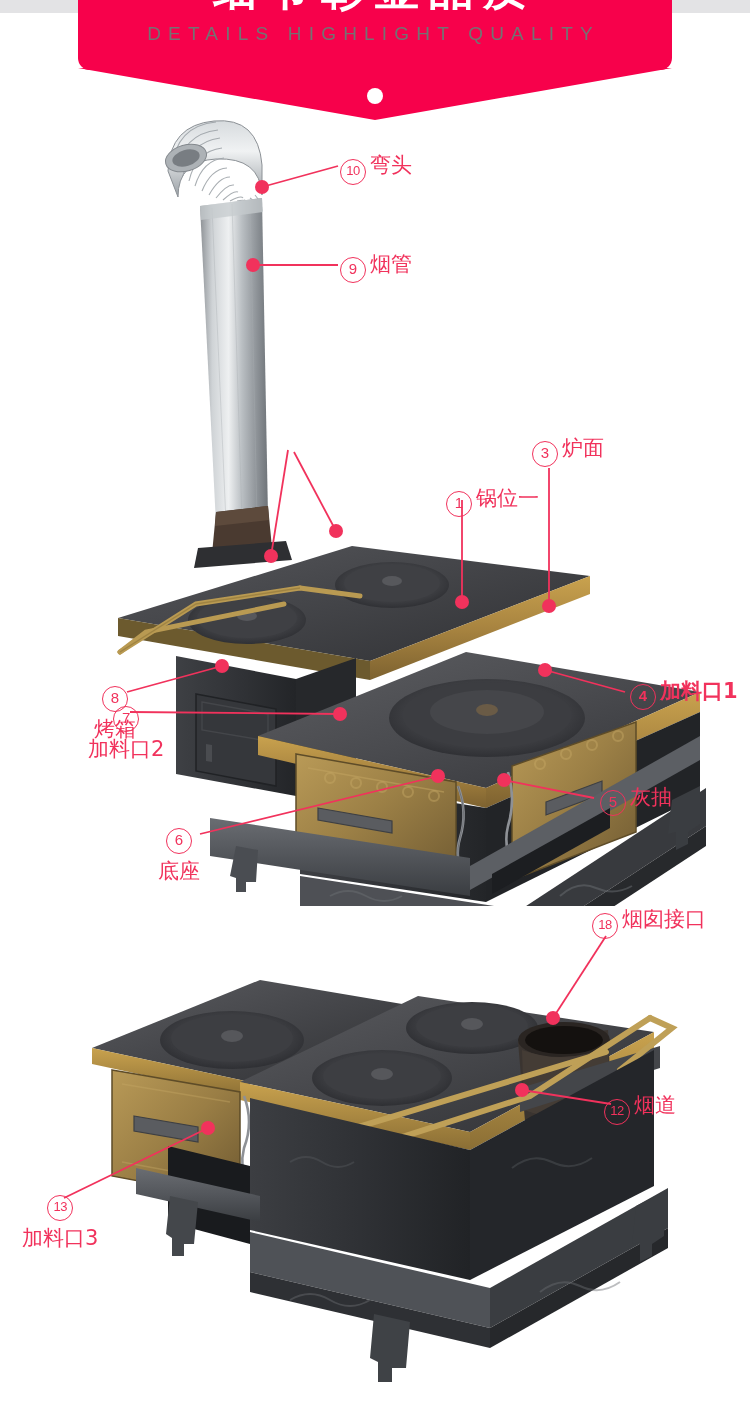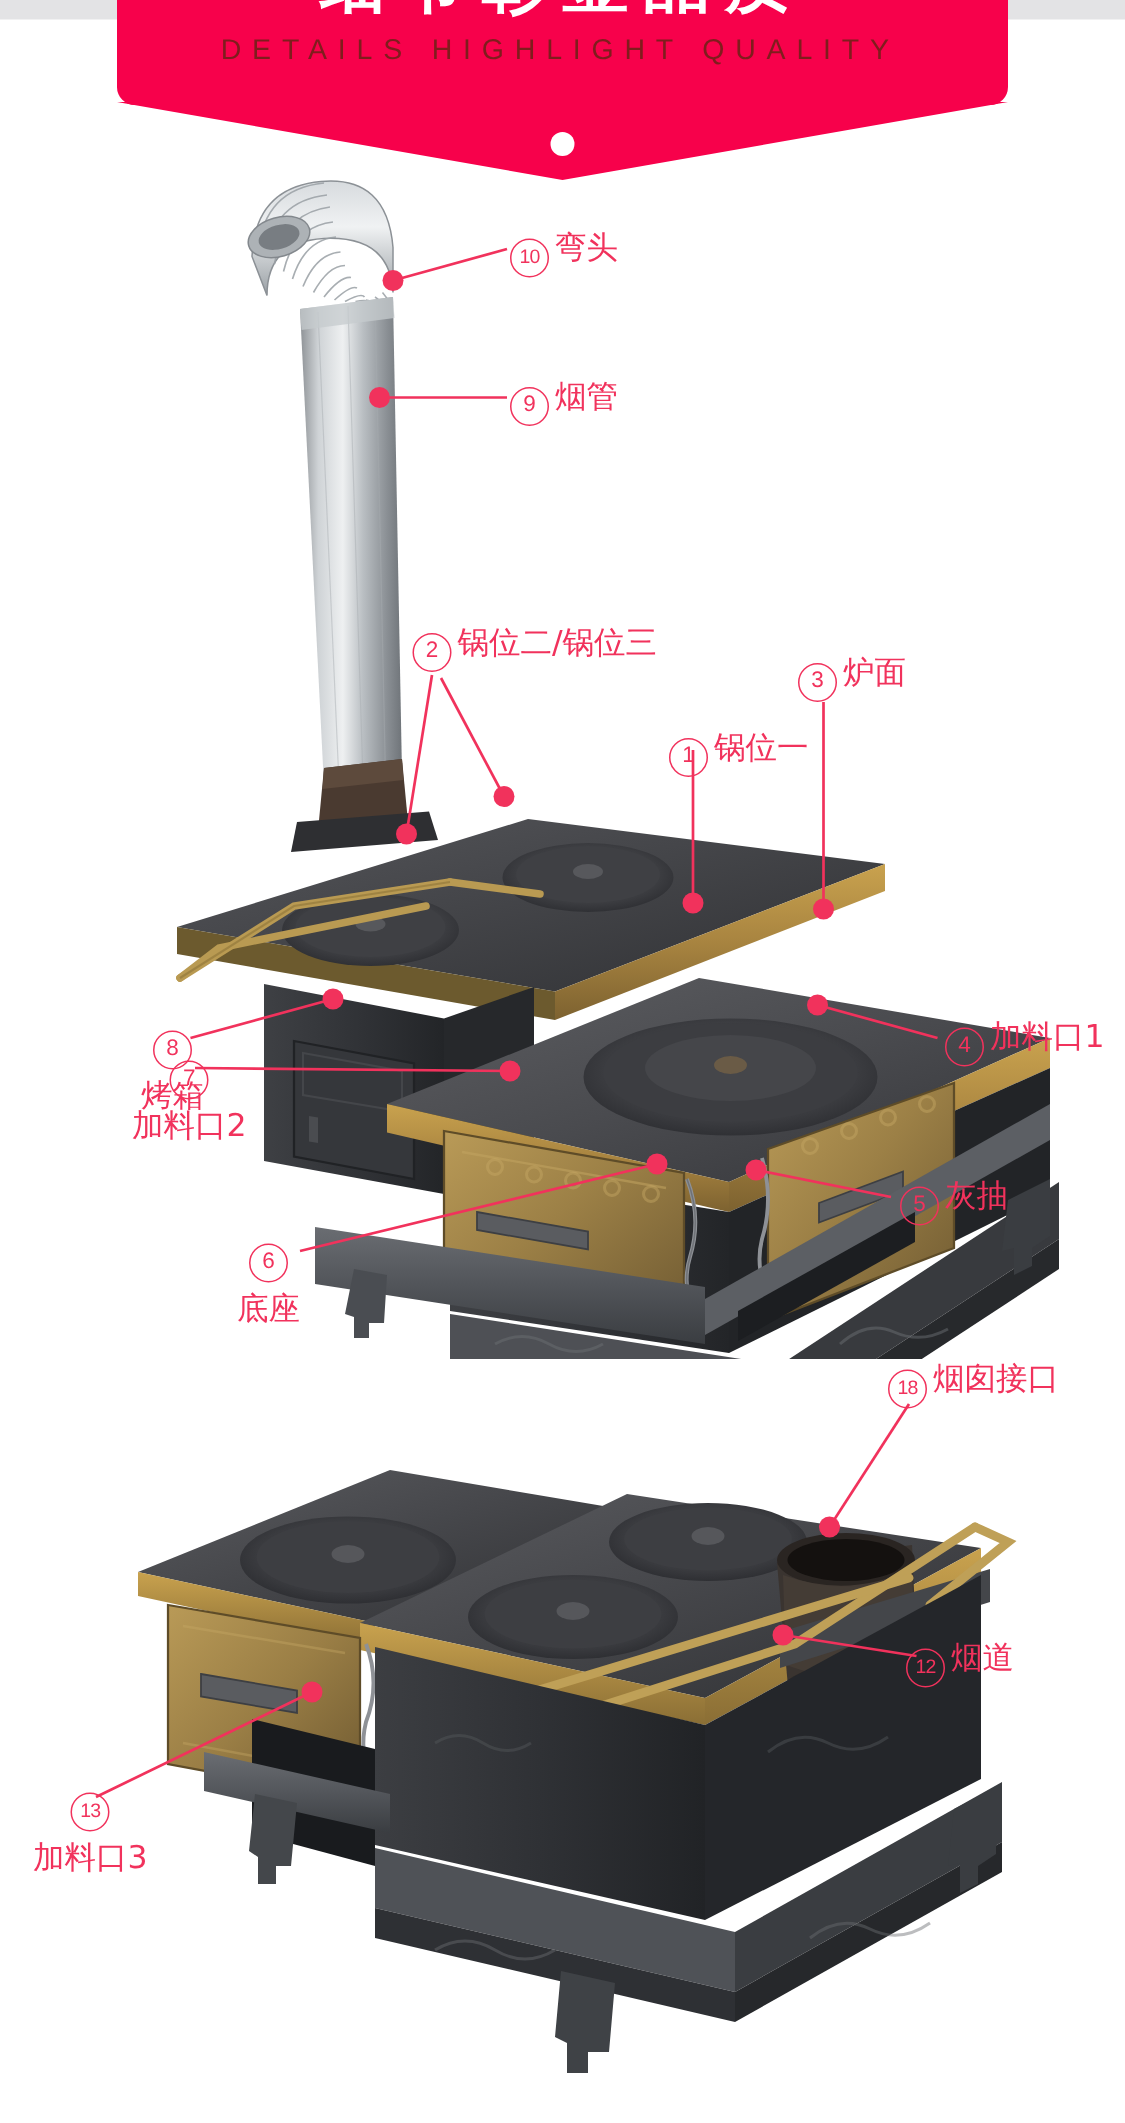--- a/index.html
+++ b/index.html
@@ -25,21 +25,21 @@
   }
   .banner-cn{
     position:absolute;left:78px;top:-34px;width:594px;
     text-align:center;color:#ffffff;
     font-size:44px;font-weight:700;letter-spacing:10px;
     font-family:"DejaVu Sans","Liberation Sans",sans-serif;
     line-height:46px;white-space:nowrap;
   }
   .banner-en{
     position:absolute;left:78px;top:23px;width:591px;
-    text-align:center;color:#7f1d1d;
+    text-align:center;color:#737373;
     font-size:19px;font-weight:300;letter-spacing:7.2px;
     line-height:22px;white-space:nowrap;
   }
   .banner-dot{
     position:absolute;left:367px;top:88px;width:16px;height:16px;
     border-radius:50%;background:#ffffff;
   }
 
   
   .stage{position:absolute;left:0;}
@@ -418,23 +418,20 @@
   </svg>
 
   <div class="callout" style="left:340px;top:152px;">
     <span class="num wide">10</span><span class="txt">弯头</span>
   </div>
 
   <div class="callout" style="left:340px;top:251px;">
     <span class="num">9</span><span class="txt">烟管</span>
   </div>
 
-  <div class="callout" style="left:275px;top:415px;">
-    <span class="num">2</span><span class="txt">锅位二/锅位三</span>
-  </div>
 
   <div class="callout" style="left:446px;top:485px;">
     <span class="num">1</span><span class="txt">锅位一</span>
   </div>
 
   <div class="callout" style="left:532px;top:435px;">
     <span class="num">3</span><span class="txt">炉面</span>
   </div>
 
   <div class="callout stack" style="left:94px;top:678px;text-align:center;">
@@ -442,21 +439,21 @@
   </div>
 
   <div class="callout stack" style="left:88px;top:698px;text-align:center;">
     <span class="num">7</span><span class="txt">加料口2</span>
   </div>
 
   <div class="callout stack" style="left:158px;top:820px;text-align:center;">
     <span class="num">6</span><span class="txt">底座</span>
   </div>
 
-  <div class="callout" style="left:630px;top:678px;">
+  <div class="callout" style="left:630px;top:678px;font-weight:bold;">
     <span class="num">4</span><span class="txt">加料口1</span>
   </div>
 
   <div class="callout" style="left:600px;top:784px;">
     <span class="num">5</span><span class="txt">灰抽</span>
   </div>
 
   <div class="callout" style="left:592px;top:906px;">
     <span class="num wide">18</span><span class="txt">烟囱接口</span>
   </div>

